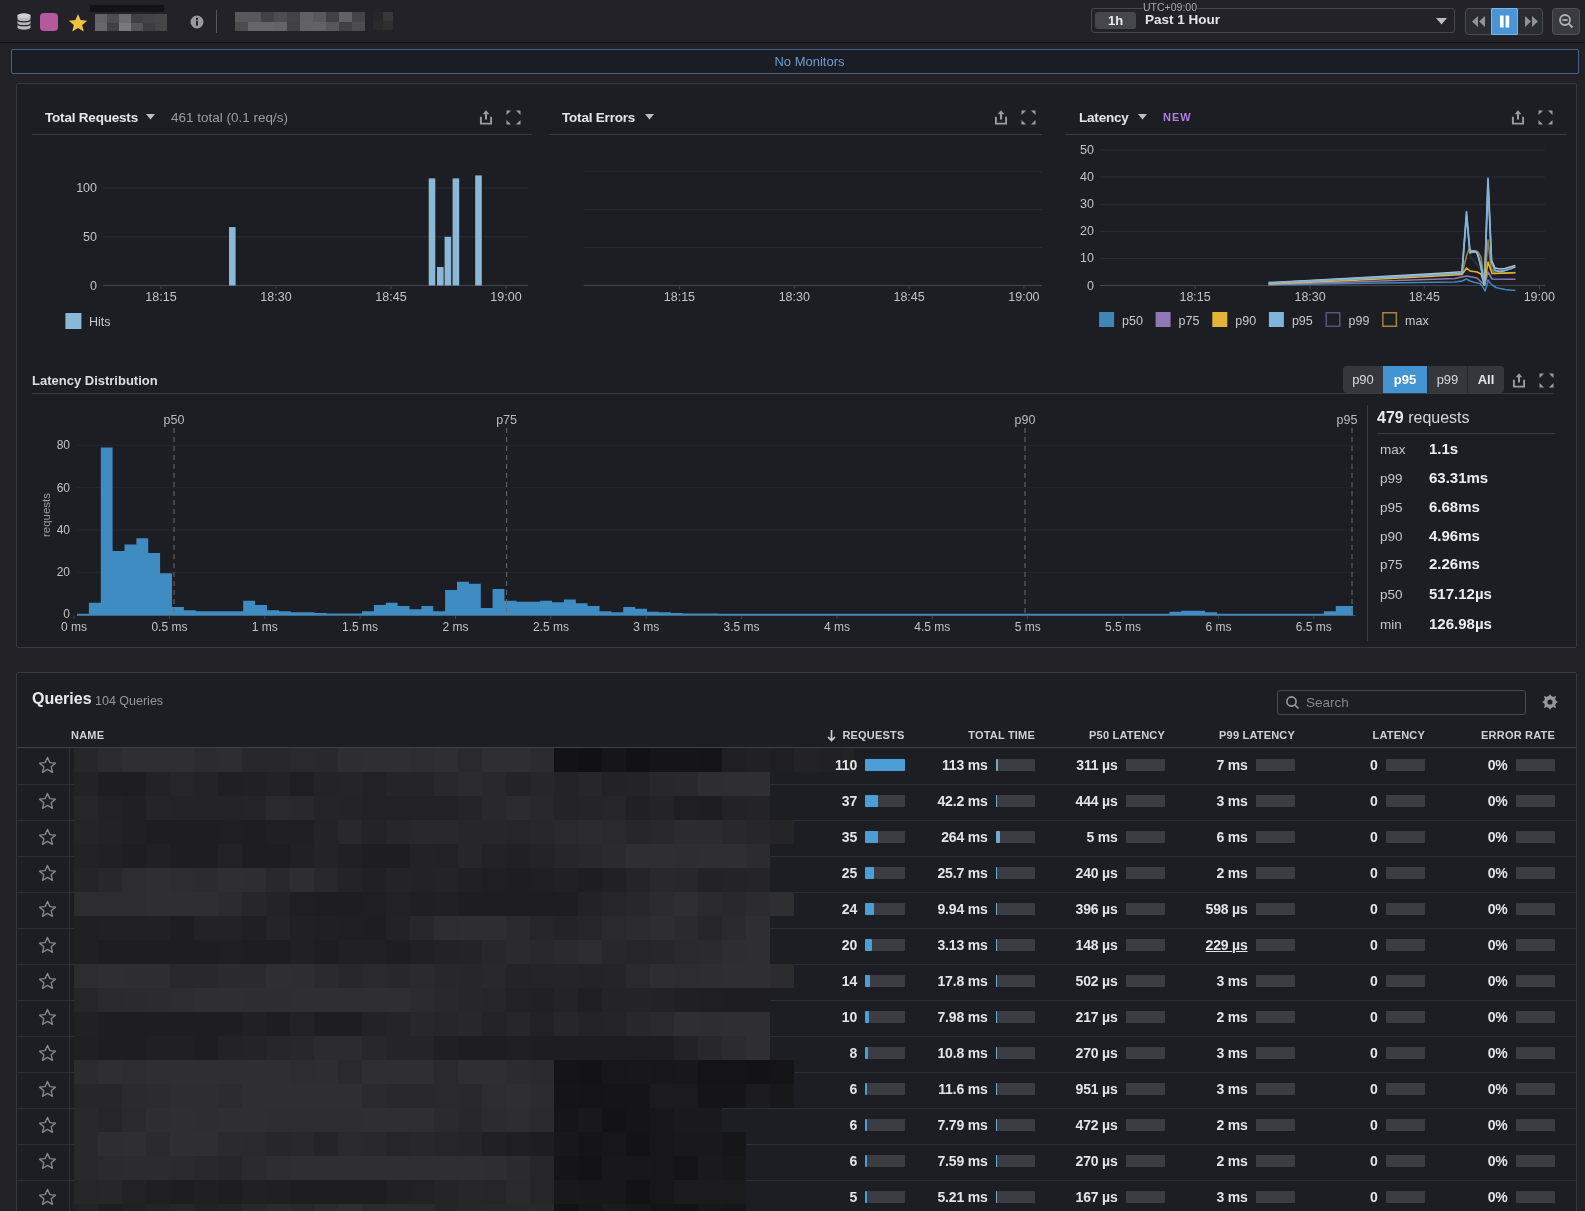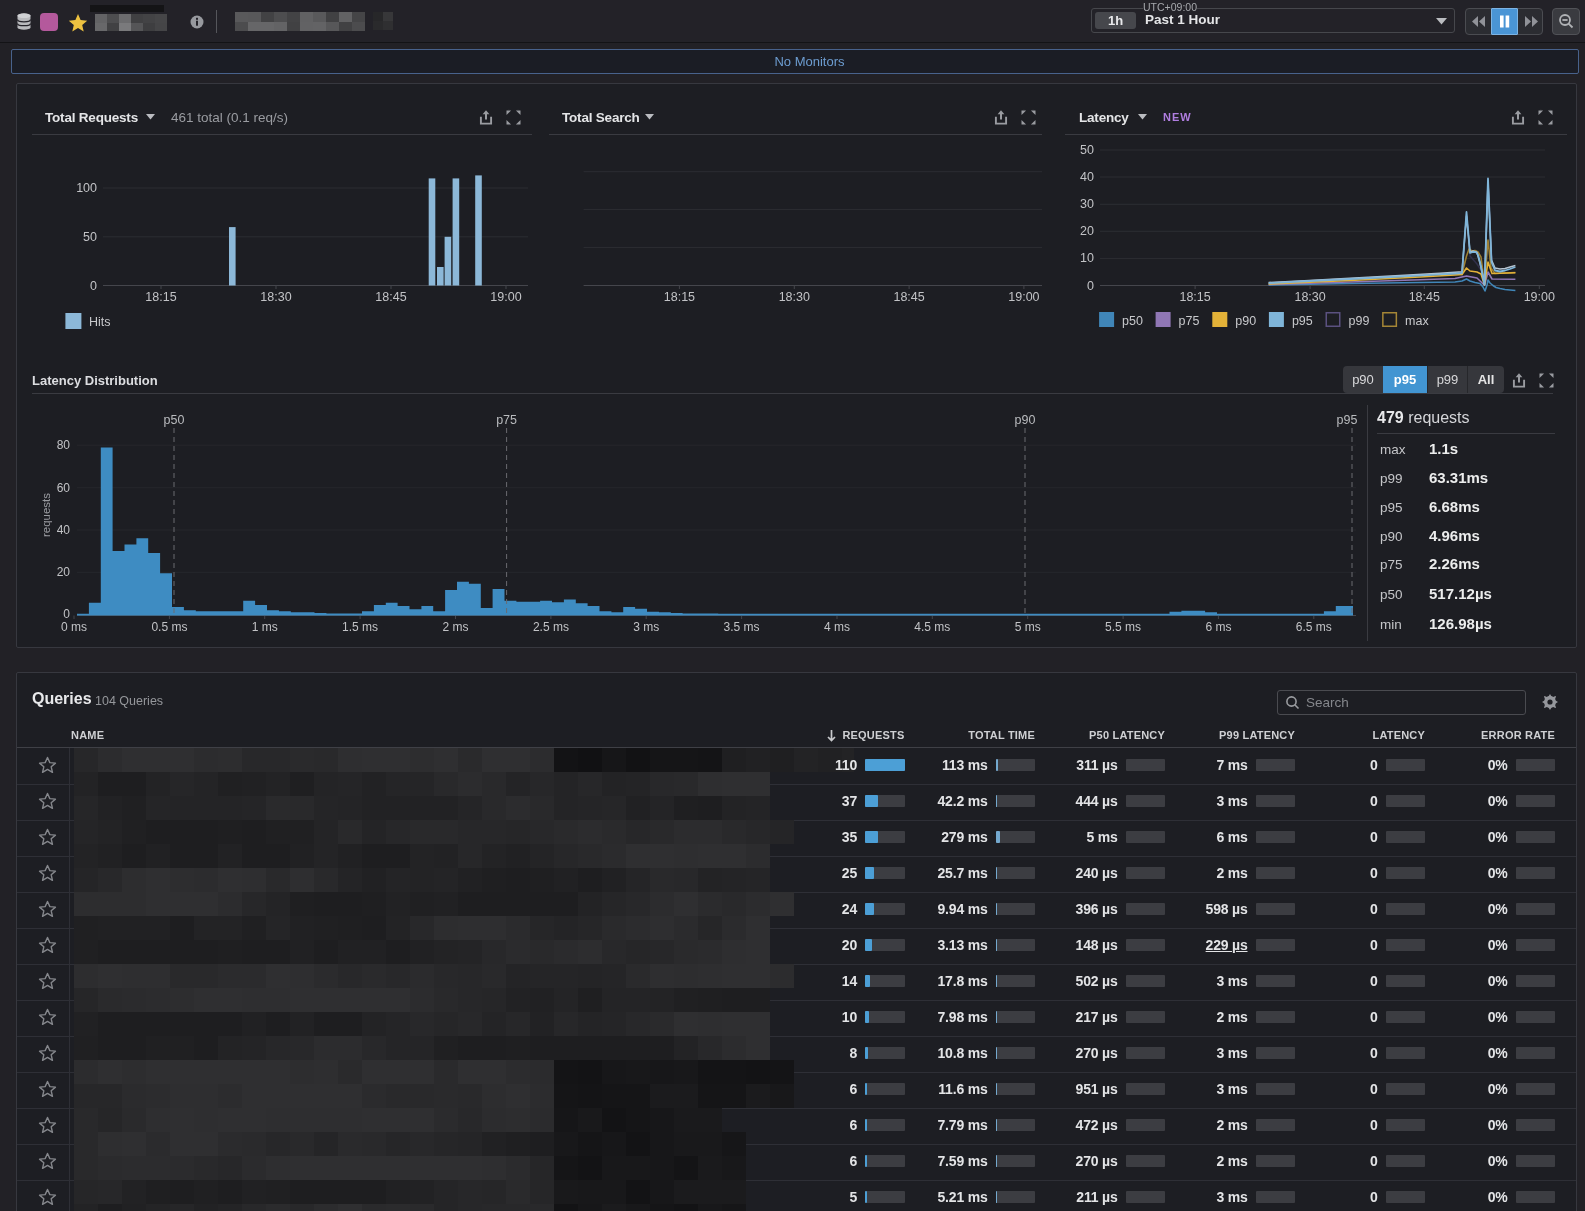--- a/index.html
+++ b/index.html
@@ -98,21 +98,21 @@
     <line x1="10.4" y1="12" x2="15.6" y2="12" stroke="#b0b2b5" stroke-width="1.8"></line>
     <line x1="16.6" y1="15.6" x2="20.5" y2="19.5" stroke="#b0b2b5" stroke-width="1.8"></line>
   </svg>
 <div class="abs" style="left:11px;top:49px;width:1568px;height:25px;background:#1b1d25;border:1px solid #48628c;border-radius:2px;color:#6d9dd1;font-size:13px;text-align:center;line-height:24px;padding-left:29px;">No Monitors</div>
 <div class="panel" style="left:16px;top:83px;width:1561px;height:565px;"></div>
 <div class="abs" style="left:45px;top:110px;color:#e4e5e7;font-size:13.5px;letter-spacing:-0.2px;font-weight:bold;">Total Requests</div>
 <svg class="abs" style="left:146px;top:114px;" width="9" height="6" viewBox="0 0 9 6">
     <path d="M0 0 h9 l-4.5 5.5 z" fill="#babcc0"></path>
   </svg>
 <div class="abs" style="left:171px;top:110px;color:#9a9ca1;font-size:13.5px;">461 total (0.1 req/s)</div>
-<div class="abs" style="left:562px;top:110px;color:#e4e5e7;font-size:13.5px;letter-spacing:-0.2px;font-weight:bold;">Total Search</div>
+<div class="abs" style="left:562px;top:110px;color:#e4e5e7;font-size:13.5px;letter-spacing:-0.2px;font-weight:bold;">Total Errors</div>
 <svg class="abs" style="left:645px;top:114px;" width="9" height="6" viewBox="0 0 9 6">
     <path d="M0 0 h9 l-4.5 5.5 z" fill="#babcc0"></path>
   </svg>
 <div class="abs" style="left:1079px;top:110px;color:#e4e5e7;font-size:13.5px;letter-spacing:-0.2px;font-weight:bold;">Latency</div>
 <svg class="abs" style="left:1138px;top:114px;" width="9" height="6" viewBox="0 0 9 6">
     <path d="M0 0 h9 l-4.5 5.5 z" fill="#babcc0"></path>
   </svg>
 <div class="abs" style="left:1163px;top:111px;color:#b07ee0;font-size:11px;font-weight:bold;letter-spacing:1px;">NEW</div>
 <svg class="abs" style="left:478px;top:109px;" width="16" height="17" viewBox="0 0 16 17">
     <path d="M2.9 7.8 v6.8 h10.2 v-6.8" fill="none" stroke="#9a9ca1" stroke-width="1.9"></path>
@@ -382,21 +382,21 @@
 <div class="abs" style="left:1385.5px;top:795px;width:39.5px;height:12px;background:#3c3d42;border-radius:1px;z-index:2;"></div>
 <div class="abs" style="left:1387.5px;top:793px;width:120px;z-index:2;color:#e3e4e6;font-size:14px;letter-spacing:-0.2px;font-weight:bold;text-align:right;">0%</div>
 <div class="abs" style="left:1515.5px;top:795px;width:39.5px;height:12px;background:#3c3d42;border-radius:1px;z-index:2;"></div>
 <svg class="abs" style="left:38px;top:792px;" width="19" height="19" viewBox="0 0 19 19">
     <path d="M9.5 1.5 l2.35 5.1 5.6 .5 -4.25 3.7 1.25 5.5 -4.95 -2.9 -4.95 2.9 1.25 -5.5 -4.25 -3.7 5.6 -.5 z" fill="none" stroke="#85878c" stroke-width="1.4" stroke-linejoin="round"></path>
   </svg>
 <div class="abs" style="left:17px;top:855.5px;width:1559px;height:1px;background:#2e2f36;"></div>
 <div class="abs" style="left:737.0px;top:829px;width:120px;z-index:2;color:#e3e4e6;font-size:14px;letter-spacing:-0.2px;font-weight:bold;text-align:right;">35</div>
 <div class="abs" style="left:865.0px;top:831px;width:39.5px;height:12px;background:#3c3d42;border-radius:1px;z-index:2;"></div>
 <div class="abs" style="left:865.0px;top:831px;width:12.6px;height:12px;background:#4c9fd6;border-radius:1px;z-index:2;"></div>
-<div class="abs" style="left:867.5px;top:829px;width:120px;z-index:2;color:#e3e4e6;font-size:14px;letter-spacing:-0.2px;font-weight:bold;text-align:right;">279 ms</div>
+<div class="abs" style="left:867.5px;top:829px;width:120px;z-index:2;color:#e3e4e6;font-size:14px;letter-spacing:-0.2px;font-weight:bold;text-align:right;">264 ms</div>
 <div class="abs" style="left:995.5px;top:831px;width:39.5px;height:12px;background:#3c3d42;border-radius:1px;z-index:2;"></div>
 <div class="abs" style="left:995.5px;top:831px;width:4.0px;height:12px;background:#74a9cf;border-radius:1px;z-index:2;"></div>
 <div class="abs" style="left:997.5px;top:829px;width:120px;z-index:2;color:#e3e4e6;font-size:14px;letter-spacing:-0.2px;font-weight:bold;text-align:right;">5 ms</div>
 <div class="abs" style="left:1125.5px;top:831px;width:39.5px;height:12px;background:#3c3d42;border-radius:1px;z-index:2;"></div>
 <div class="abs" style="left:1127.5px;top:829px;width:120px;z-index:2;color:#e3e4e6;font-size:14px;letter-spacing:-0.2px;font-weight:bold;text-align:right;">6 ms</div>
 <div class="abs" style="left:1255.5px;top:831px;width:39.5px;height:12px;background:#3c3d42;border-radius:1px;z-index:2;"></div>
 <div class="abs" style="left:1257.5px;top:829px;width:120px;z-index:2;color:#e3e4e6;font-size:14px;letter-spacing:-0.2px;font-weight:bold;text-align:right;">0</div>
 <div class="abs" style="left:1385.5px;top:831px;width:39.5px;height:12px;background:#3c3d42;border-radius:1px;z-index:2;"></div>
 <div class="abs" style="left:1387.5px;top:829px;width:120px;z-index:2;color:#e3e4e6;font-size:14px;letter-spacing:-0.2px;font-weight:bold;text-align:right;">0%</div>
 <div class="abs" style="left:1515.5px;top:831px;width:39.5px;height:12px;background:#3c3d42;border-radius:1px;z-index:2;"></div>
@@ -565,21 +565,21 @@
 <svg class="abs" style="left:38px;top:1152px;" width="19" height="19" viewBox="0 0 19 19">
     <path d="M9.5 1.5 l2.35 5.1 5.6 .5 -4.25 3.7 1.25 5.5 -4.95 -2.9 -4.95 2.9 1.25 -5.5 -4.25 -3.7 5.6 -.5 z" fill="none" stroke="#85878c" stroke-width="1.4" stroke-linejoin="round"></path>
   </svg>
 
 <div class="abs" style="left:737.0px;top:1189px;width:120px;z-index:2;color:#e3e4e6;font-size:14px;letter-spacing:-0.2px;font-weight:bold;text-align:right;">5</div>
 <div class="abs" style="left:865.0px;top:1191px;width:39.5px;height:12px;background:#3c3d42;border-radius:1px;z-index:2;"></div>
 <div class="abs" style="left:865.0px;top:1191px;width:1.8px;height:12px;background:#4c9fd6;border-radius:1px;z-index:2;"></div>
 <div class="abs" style="left:867.5px;top:1189px;width:120px;z-index:2;color:#e3e4e6;font-size:14px;letter-spacing:-0.2px;font-weight:bold;text-align:right;">5.21 ms</div>
 <div class="abs" style="left:995.5px;top:1191px;width:39.5px;height:12px;background:#3c3d42;border-radius:1px;z-index:2;"></div>
 <div class="abs" style="left:995.5px;top:1191px;width:1.0px;height:12px;background:#74a9cf;border-radius:1px;z-index:2;"></div>
-<div class="abs" style="left:997.5px;top:1189px;width:120px;z-index:2;color:#e3e4e6;font-size:14px;letter-spacing:-0.2px;font-weight:bold;text-align:right;">211 µs</div>
+<div class="abs" style="left:997.5px;top:1189px;width:120px;z-index:2;color:#e3e4e6;font-size:14px;letter-spacing:-0.2px;font-weight:bold;text-align:right;">167 µs</div>
 <div class="abs" style="left:1125.5px;top:1191px;width:39.5px;height:12px;background:#3c3d42;border-radius:1px;z-index:2;"></div>
 <div class="abs" style="left:1127.5px;top:1189px;width:120px;z-index:2;color:#e3e4e6;font-size:14px;letter-spacing:-0.2px;font-weight:bold;text-align:right;">3 ms</div>
 <div class="abs" style="left:1255.5px;top:1191px;width:39.5px;height:12px;background:#3c3d42;border-radius:1px;z-index:2;"></div>
 <div class="abs" style="left:1257.5px;top:1189px;width:120px;z-index:2;color:#e3e4e6;font-size:14px;letter-spacing:-0.2px;font-weight:bold;text-align:right;">0</div>
 <div class="abs" style="left:1385.5px;top:1191px;width:39.5px;height:12px;background:#3c3d42;border-radius:1px;z-index:2;"></div>
 <div class="abs" style="left:1387.5px;top:1189px;width:120px;z-index:2;color:#e3e4e6;font-size:14px;letter-spacing:-0.2px;font-weight:bold;text-align:right;">0%</div>
 <div class="abs" style="left:1515.5px;top:1191px;width:39.5px;height:12px;background:#3c3d42;border-radius:1px;z-index:2;"></div>
 <svg class="abs" style="left:38px;top:1188px;" width="19" height="19" viewBox="0 0 19 19">
     <path d="M9.5 1.5 l2.35 5.1 5.6 .5 -4.25 3.7 1.25 5.5 -4.95 -2.9 -4.95 2.9 1.25 -5.5 -4.25 -3.7 5.6 -.5 z" fill="none" stroke="#85878c" stroke-width="1.4" stroke-linejoin="round"></path>
   </svg>

